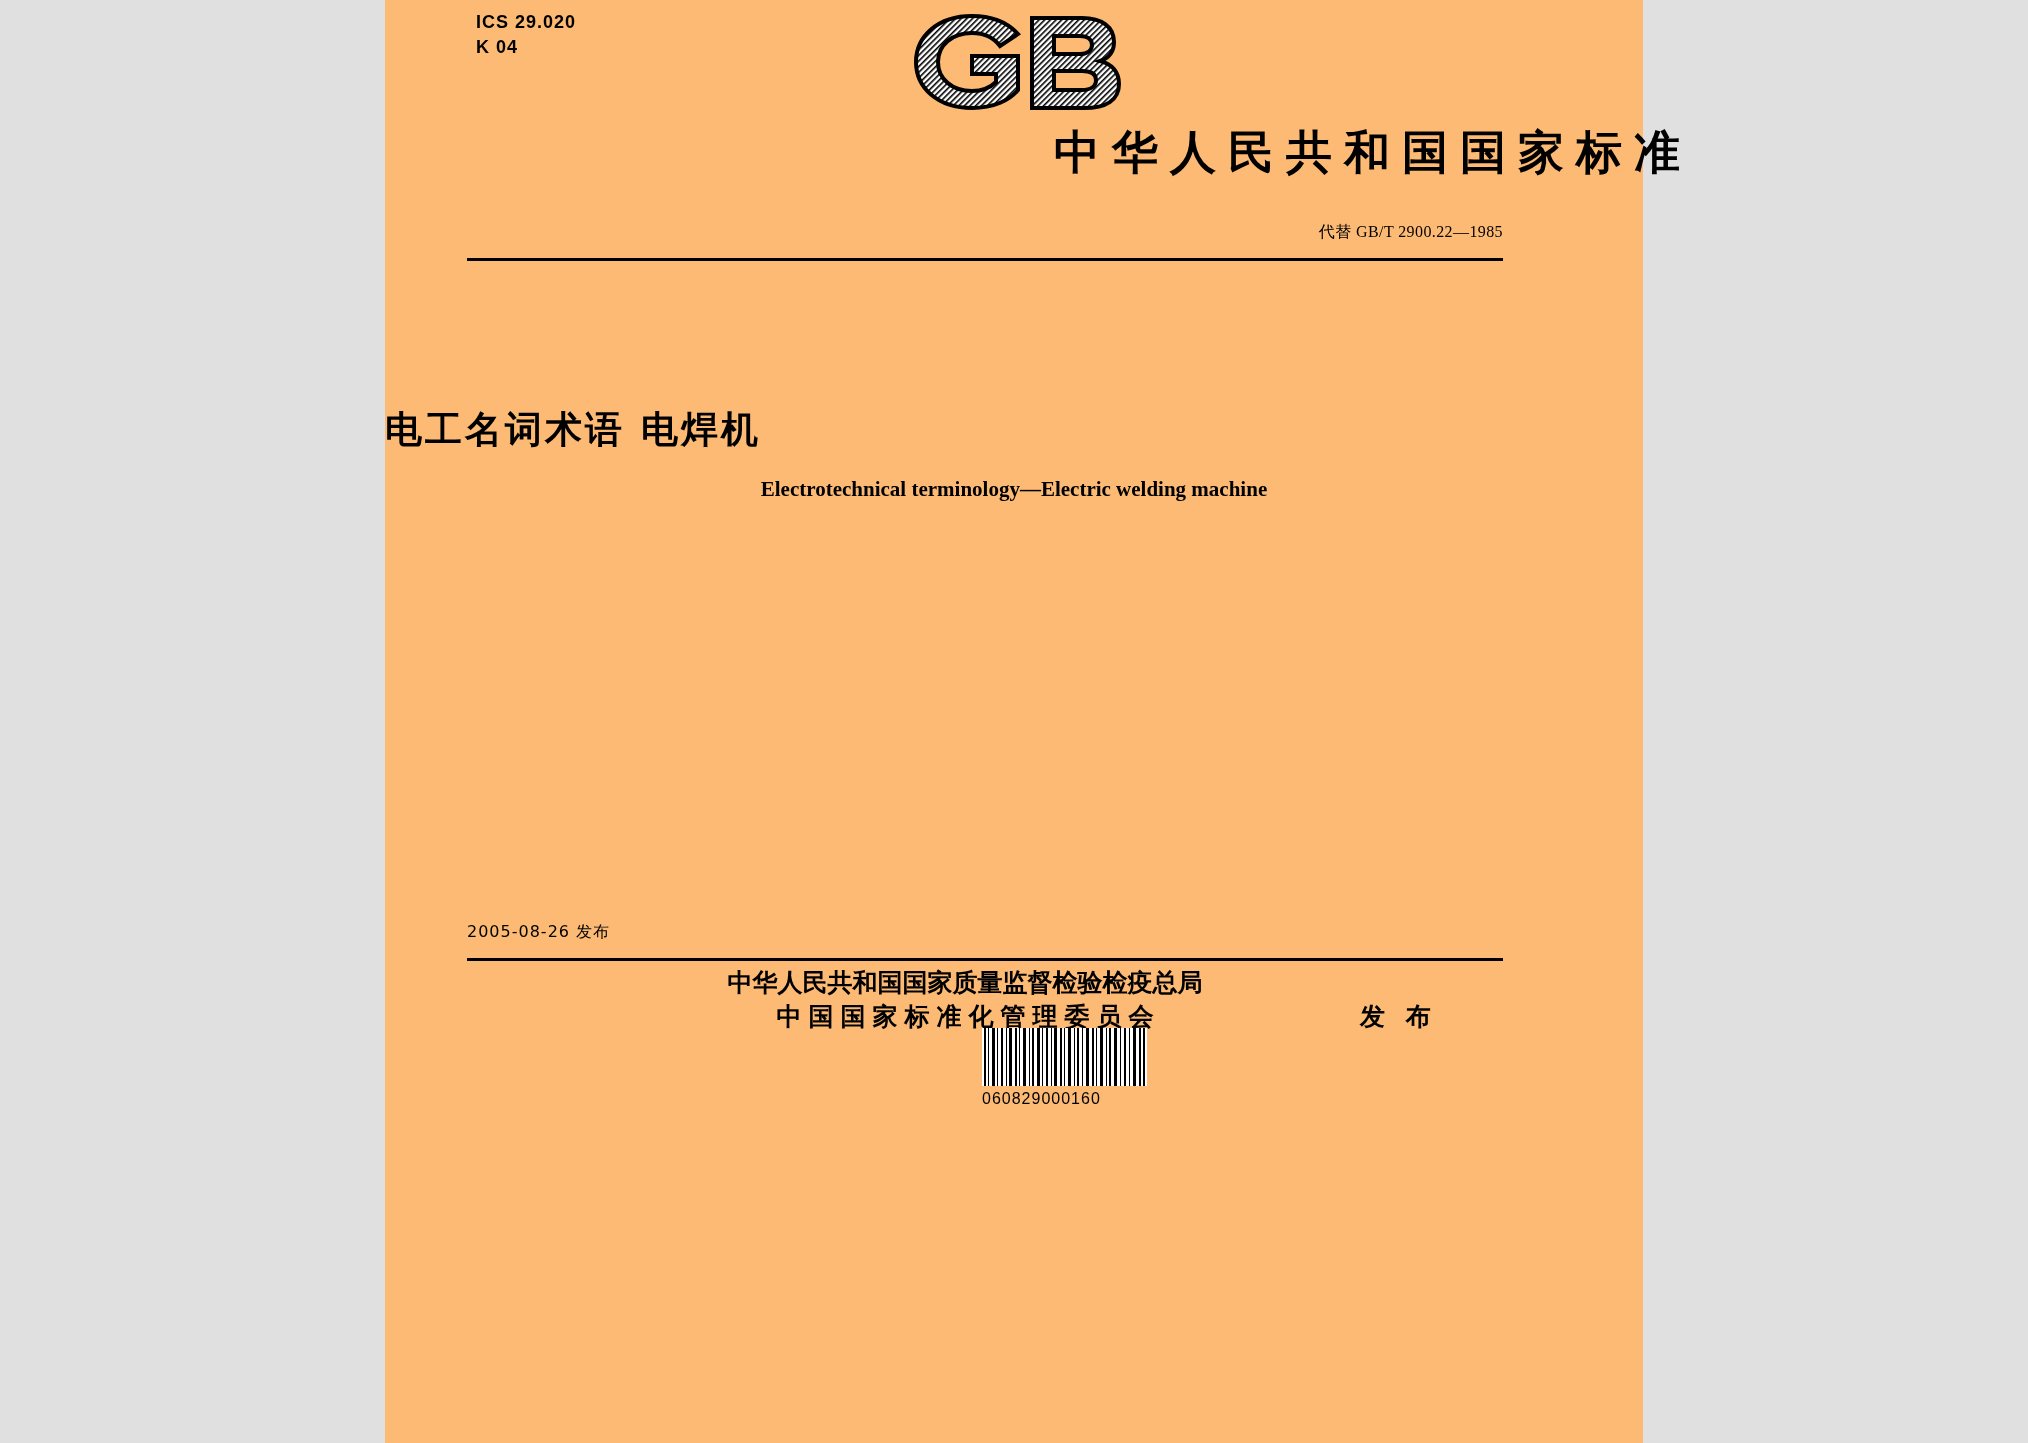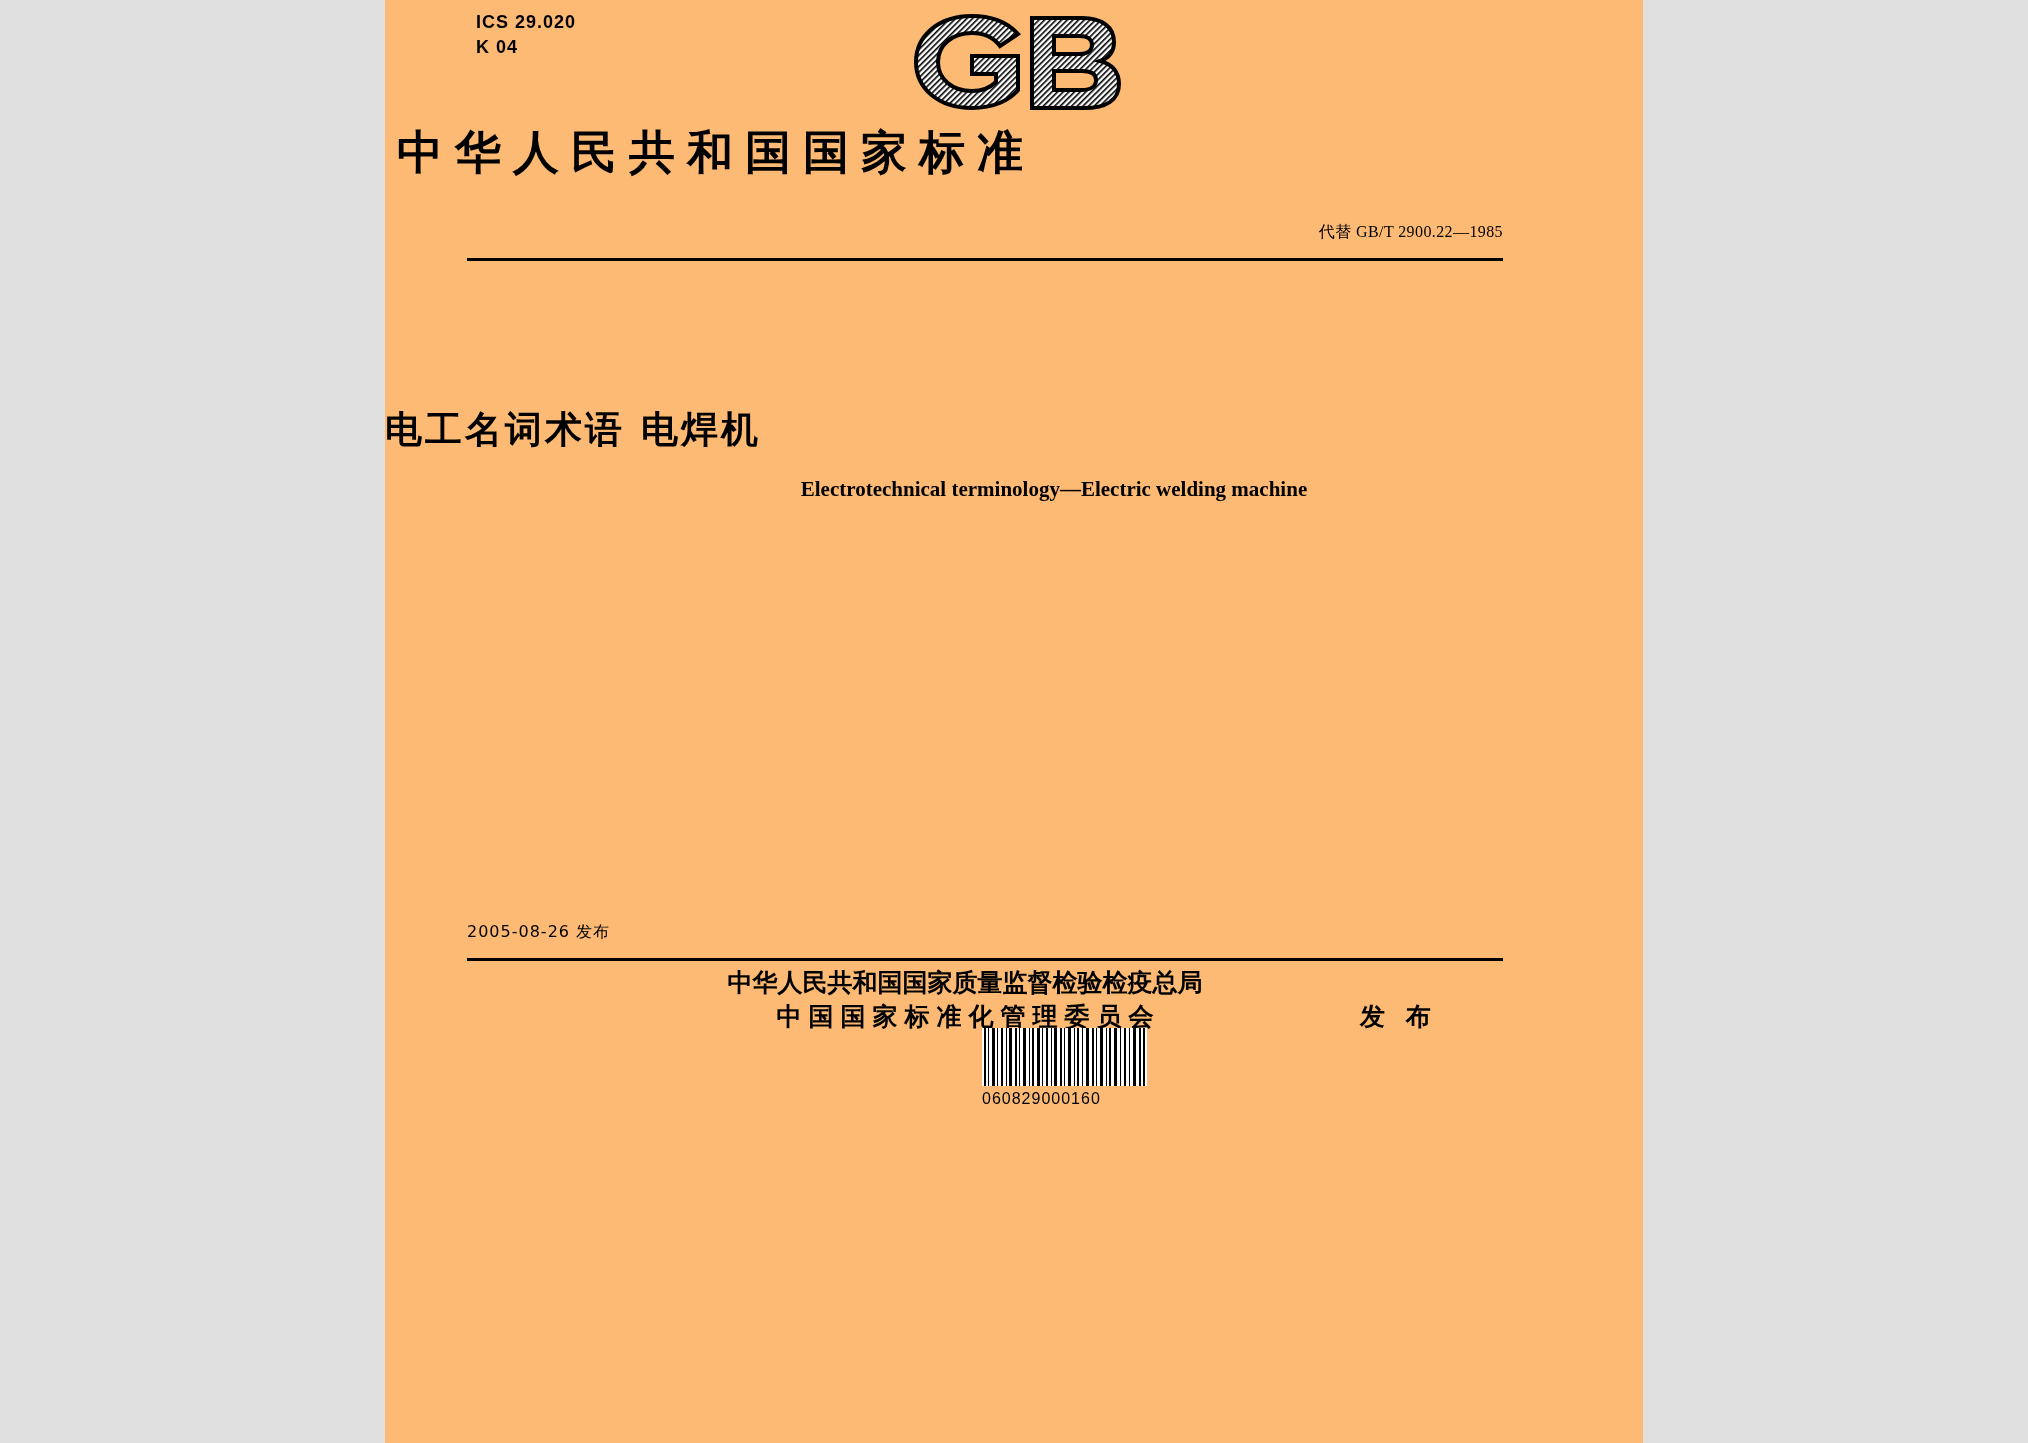--- a/index.html
+++ b/index.html
@@ -38,21 +38,21 @@
     top: 12px;
     width: 240px;
     height: 100px;
   }
   .gb-logo svg { display: block; }
   .national-title {
     position: absolute;
     left: 0;
     top: 122px;
     width: 1307px;
-    text-align: left;
+    text-align: right;
     font-family: Liberation Sans, sans-serif;
     font-size: 46px;
     font-weight: bold;
     letter-spacing: 12px;
     text-indent: 12px;
     color: #000;
   }
   .std-number {
     position: absolute;
     left: 0;
@@ -98,21 +98,20 @@
   .doc-title-en {
     position: absolute;
     left: 0;
     top: 477px;
     width: 1258px;
     text-align: center;
     font-family: "Liberation Serif", serif;
     font-size: 21px;
     font-weight: bold;
     color: #000;
-    padding-left: 40px;
   }
   .issue-date {
     position: absolute;
     left: 82px;
     top: 922px;
     font-family: "DejaVu Sans", sans-serif;
     font-size: 16px;
     color: #000;
     letter-spacing: 1px;
   }

